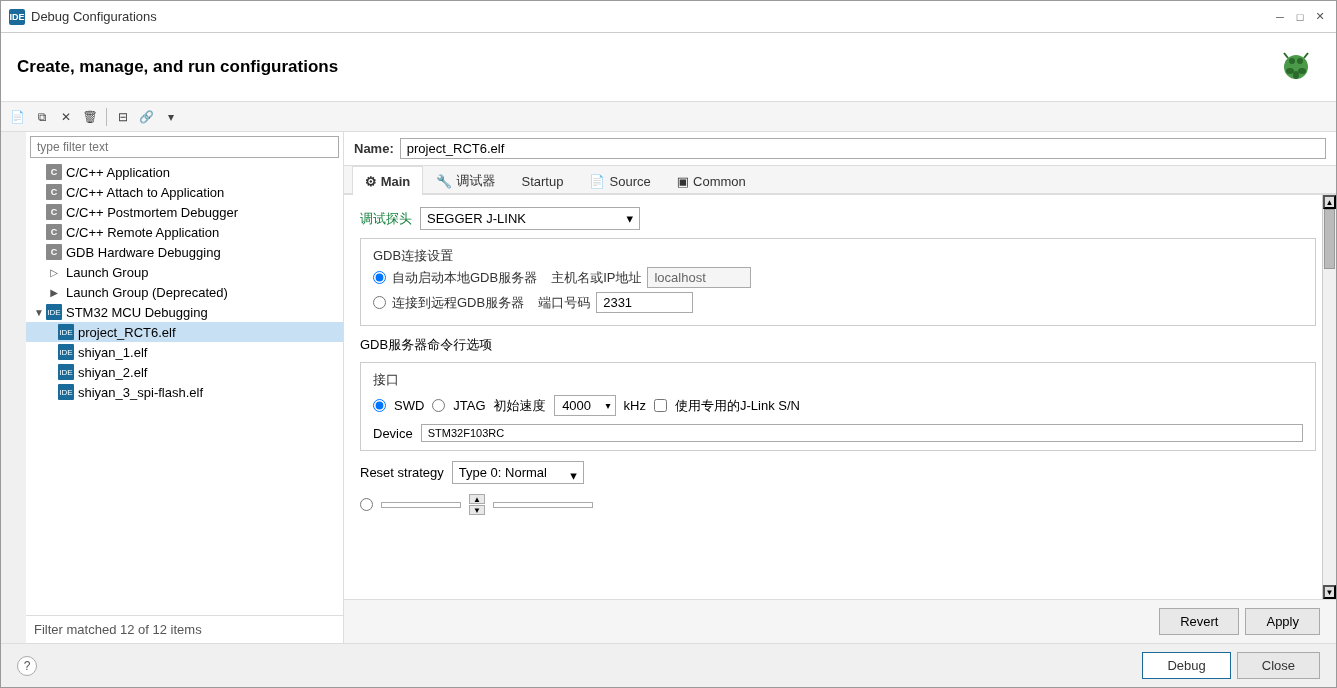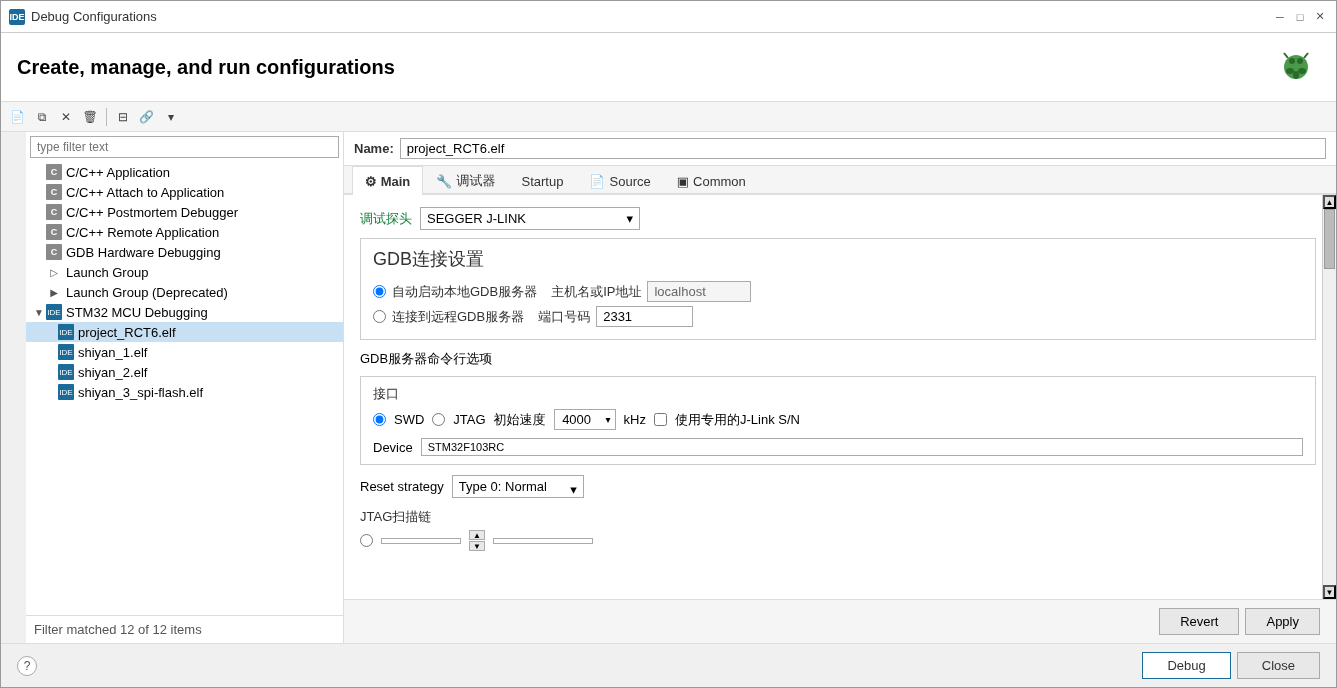--- a/index.html
+++ b/index.html
@@ -8,21 +8,21 @@
     .window { width: 1337px; height: 688px; background: #f0f0f0; border: 1px solid #999; display: flex; flex-direction: column; }
     
     .title-bar { background: #fff; border-bottom: 1px solid #ccc; padding: 4px 8px; display: flex; align-items: center; justify-content: space-between; height: 32px; }
     .title-bar-left { display: flex; align-items: center; gap: 6px; }
     .title-bar-icon { width: 16px; height: 16px; background: #1a6b9a; border-radius: 2px; display: flex; align-items: center; justify-content: center; color: white; font-size: 9px; font-weight: bold; }
     .title-bar-title { font-size: 13px; color: #333; }
     .title-bar-controls { display: flex; gap: 4px; }
     .title-btn { width: 16px; height: 16px; display: flex; align-items: center; justify-content: center; font-size: 11px; cursor: pointer; color: #555; background: none; border: none; }
     
     .header { padding: 10px 16px; background: #fff; border-bottom: 1px solid #ddd; display: flex; align-items: center; justify-content: space-between; }
-    .header-title { font-size: 20px; font-weight: bold; color: #000; }
+    .header-title { font-size: 17px; font-weight: bold; color: #000; }
     .header-logo { width: 48px; height: 48px; }
     
     .toolbar-row { background: #f5f5f5; border-bottom: 1px solid #ddd; padding: 3px 6px; display: flex; align-items: center; gap: 2px; height: 30px; }
     .toolbar-btn { width: 22px; height: 22px; background: none; border: 1px solid transparent; cursor: pointer; display: flex; align-items: center; justify-content: center; font-size: 12px; color: #444; }
     .toolbar-sep { width: 1px; height: 18px; background: #bbb; margin: 0 3px; }
     
     .main-content { display: flex; flex: 1; overflow: hidden; padding-left: 25px; }
     
     .sidebar { width: 318px; background: #fff; border-right: 1px solid #ddd; display: flex; flex-direction: column; }
     .filter-input { margin: 4px; padding: 3px 6px; border: 1px solid #aaa; font-size: 12px; color: #999; }
@@ -44,21 +44,21 @@
     .tabs { display: flex; border-bottom: 2px solid #ddd; padding: 0 8px; background: #f5f5f5; }
     .tab { padding: 5px 12px; cursor: pointer; font-size: 13px; color: #333; border: 1px solid transparent; border-bottom: none; margin-bottom: -2px; display: flex; align-items: center; gap: 4px; }
     .tab.active { background: #fff; border-color: #ddd; border-bottom-color: #fff; font-weight: bold; }
     
     .panel-content { flex: 1; overflow-y: auto; padding: 12px 16px; }
     
     .form-row { display: flex; align-items: center; margin-bottom: 8px; gap: 8px; }
     .form-label { color: #15803d; white-space: nowrap; }
     
     .section-box { border: 1px solid #ccc; padding: 8px 12px; margin-bottom: 10px; }
-    .section-title { font-size: 18px; color: #333; margin-bottom: 10px; }
+    .section-title { font-size: 13px; color: #333; margin-bottom: 2px; }
     
     .radio-row { display: flex; align-items: center; gap: 6px; margin-bottom: 4px; }
     .radio-label { color: #333; }
     .input-field { border: 1px solid #aaa; padding: 2px 6px; font-size: 13px; background: #fff; }
     .input-gray { background: #f5f5f5; color: #666; }
     
     .interface-box { border: 1px solid #ccc; padding: 8px 12px; margin-bottom: 10px; }
     .interface-title { color: #333; margin-bottom: 6px; }
     
     .swd-row { display: flex; align-items: center; gap: 8px; }
@@ -292,21 +292,20 @@
             <span>Reset strategy</span>
             <div style="position:relative;display:inline-flex;align-items:flex-end;border:1px solid #aaa;background:#fff;">
               <select style="border:none;outline:none;background:transparent;font-size:13px;padding:3px 24px 3px 6px;min-width:130px;appearance:none;">
                 <option>Type 0: Normal</option>
               </select>
               <span style="position:absolute;right:6px;pointer-events:none;">▾</span>
             </div>
           </div>
 
           <div>
-            <div class="jtag-title">JTAG扫描链</div>
             <div style="display:flex;align-items:center;gap:8px;margin-top:4px;">
               <input type="radio" name="jtag" style="">
               <div style="border:1px solid #aaa;padding:2px 4px;background:#fff;width:80px;"></div>
               <div style="display:flex;flex-direction:column;gap:1px;">
                 <button style="width:16px;height:10px;font-size:8px;border:1px solid #aaa;cursor:pointer;background:#e8e8e8;">▲</button>
                 <button style="width:16px;height:10px;font-size:8px;border:1px solid #aaa;cursor:pointer;background:#e8e8e8;">▼</button>
               </div>
               <div style="border:1px solid #aaa;padding:2px 4px;background:#fff;width:100px;"></div>
             </div>
           </div>

